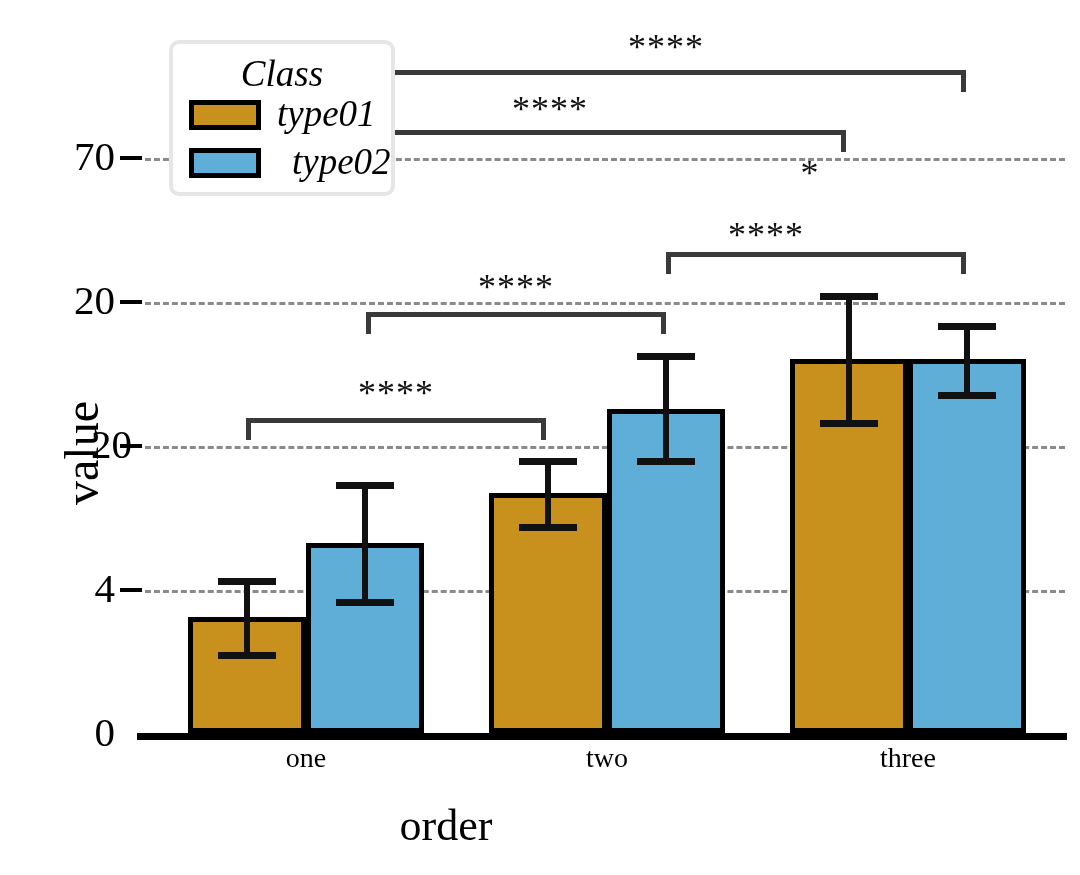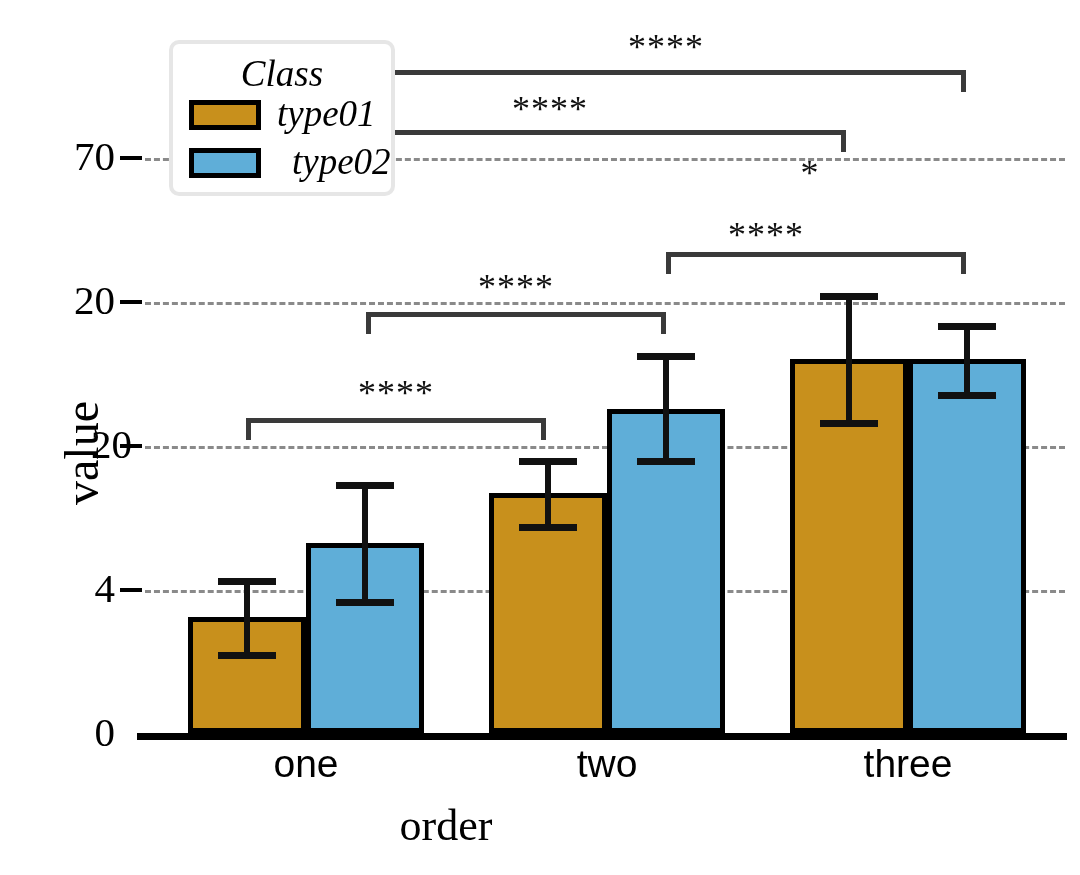--- a/index.html
+++ b/index.html
@@ -9,22 +9,22 @@
   
   .plot-area{position:absolute;left:0;top:0;width:1080px;height:875px;}
 
   .gridline{position:absolute;height:0;border-top:3px dashed #8a8a8a;left:145px;width:920px;}
   .xaxis-line{position:absolute;left:137px;top:733px;width:930px;height:7px;background:#000;}
 
   .ytick-label{position:absolute;right:0;width:80px;text-align:right;font-size:41px;color:#000;
                font-family:"Liberation Serif",serif;line-height:1;}
   .ytick-dash{position:absolute;width:22px;height:4px;background:#000;}
 
-  .xtick-label{position:absolute;top:742px;font-size:39px;color:#000;text-align:center;
-               font-family:Liberation Sans, sans-serif;}
+  .xtick-label{position:absolute;top:742px;font-size:28px;color:#000;text-align:center;
+               font-family:Liberation Serif, serif;}
 
   .axis-title-x{position:absolute;top:800px;left:0;width:892px;text-align:center;
                 font-size:44px;color:#000;font-family:"Liberation Serif",serif;}
   .axis-title-y{position:absolute;font-size:48px;color:#000;font-family:"Liberation Serif",serif;
                 transform:rotate(-90deg);transform-origin:left top;white-space:nowrap;}
 
   
   .bar{position:absolute;border:5px solid #000;box-sizing:border-box;}
 
   

